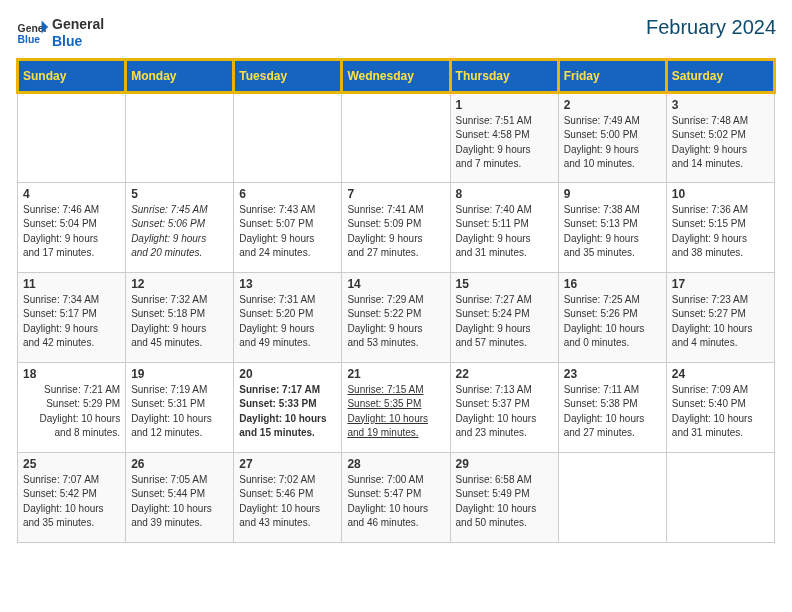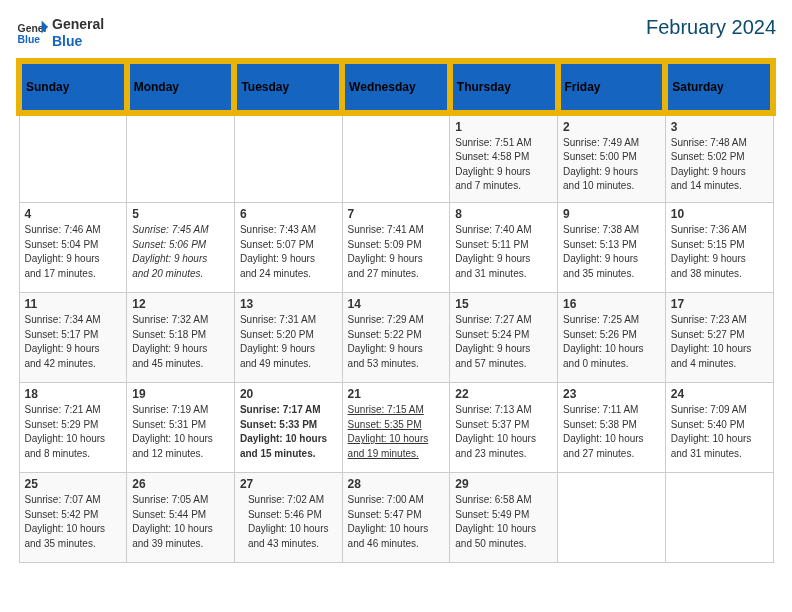--- a/index.html
+++ b/index.html
@@ -37,26 +37,26 @@
       font-size: 16px;
       color: #555;
     }
     table {
       width: 100%;
       border-collapse: collapse;
       table-layout: fixed;
     }
     thead tr th {
       background: #1565c0;
-      color: #000000;
+      color: #fde047;
       font-size: 12px;
       font-weight: bold;
-      padding: 16px 4px;
+      padding: 8px 4px;
       text-align: left;
-      border: 6px solid #eab308;
+      border: 3px solid #eab308;
     }
     tbody tr td {
       vertical-align: top;
       border: 1px solid #ccc;
       padding: 4px 5px;
       font-size: 10.5px;
       color: #333;
       height: 90px;
       background: #fff;
     }
@@ -236,21 +236,21 @@
           <span class="day-number">17</span>
           <div class="day-info" style="white-space: pre-line;">Sunrise: 7:23 AM
 Sunset: 5:27 PM
 Daylight: 10 hours
 and 4 minutes.</div>
         </td>
       </tr>
       <tr>
         <td>
           <span class="day-number">18</span>
-          <div class="day-info" style="white-space: pre-line;">Sunrise: 7:21 AM
+          <div class="day-info" style="white-space: pre-line; text-align: right;">Sunrise: 7:21 AM
 Sunset: 5:29 PM
 Daylight: 10 hours
 and 8 minutes.</div>
         </td>
         <td>
           <span class="day-number">19</span>
           <div class="day-info" style="white-space: pre-line;">Sunrise: 7:19 AM
 Sunset: 5:31 PM
 Daylight: 10 hours
 and 12 minutes.</div>
@@ -301,21 +301,21 @@
         </td>
         <td>
           <span class="day-number">26</span>
           <div class="day-info" style="white-space: pre-line;">Sunrise: 7:05 AM
 Sunset: 5:44 PM
 Daylight: 10 hours
 and 39 minutes.</div>
         </td>
         <td>
           <span class="day-number">27</span>
-          <div class="day-info" style="white-space: pre-line; margin-left: 8px;">Sunrise: 7:02 AM
+          <div class="day-info" style="white-space: pre-line;">Sunrise: 7:02 AM
 Sunset: 5:46 PM
 Daylight: 10 hours
 and 43 minutes.</div>
         </td>
         <td>
           <span class="day-number">28</span>
           <div class="day-info" style="white-space: pre-line;">Sunrise: 7:00 AM
 Sunset: 5:47 PM
 Daylight: 10 hours
 and 46 minutes.</div>

